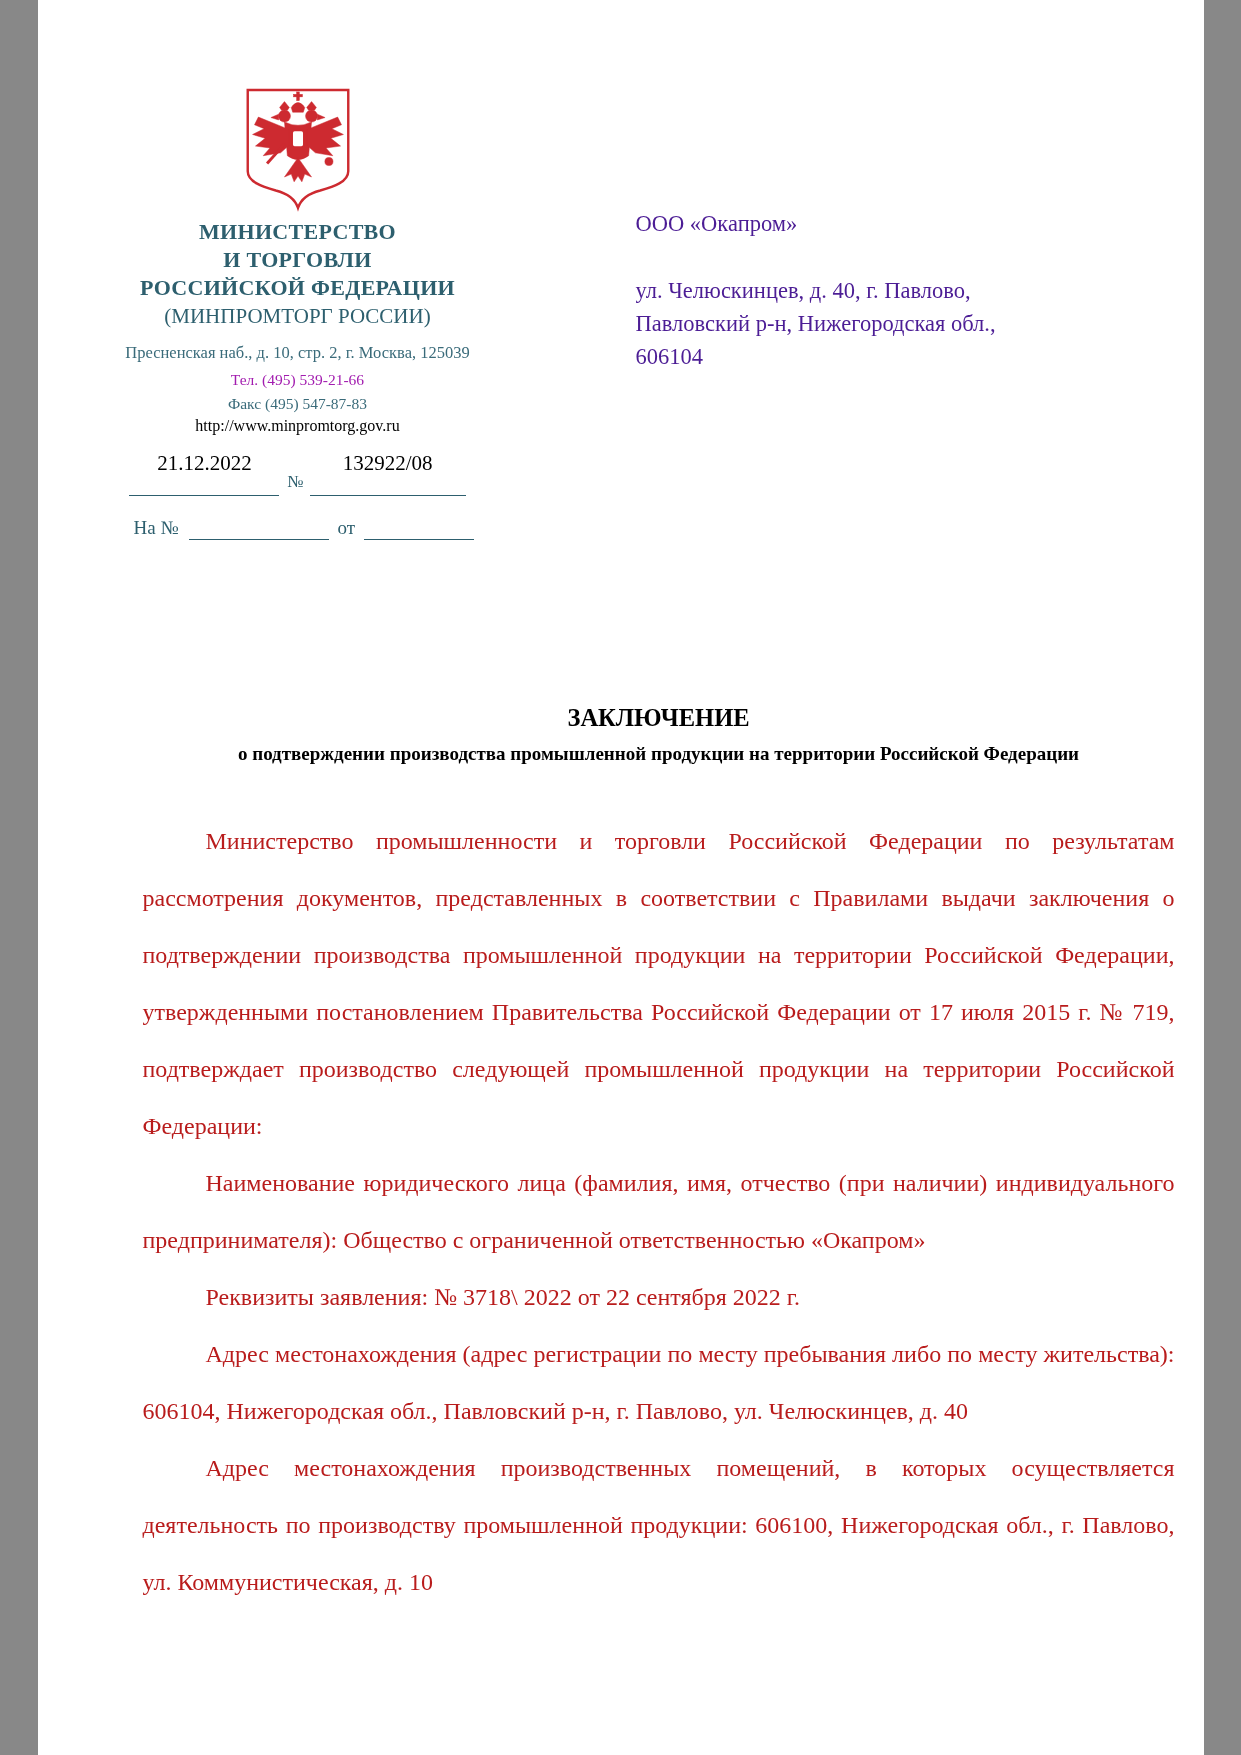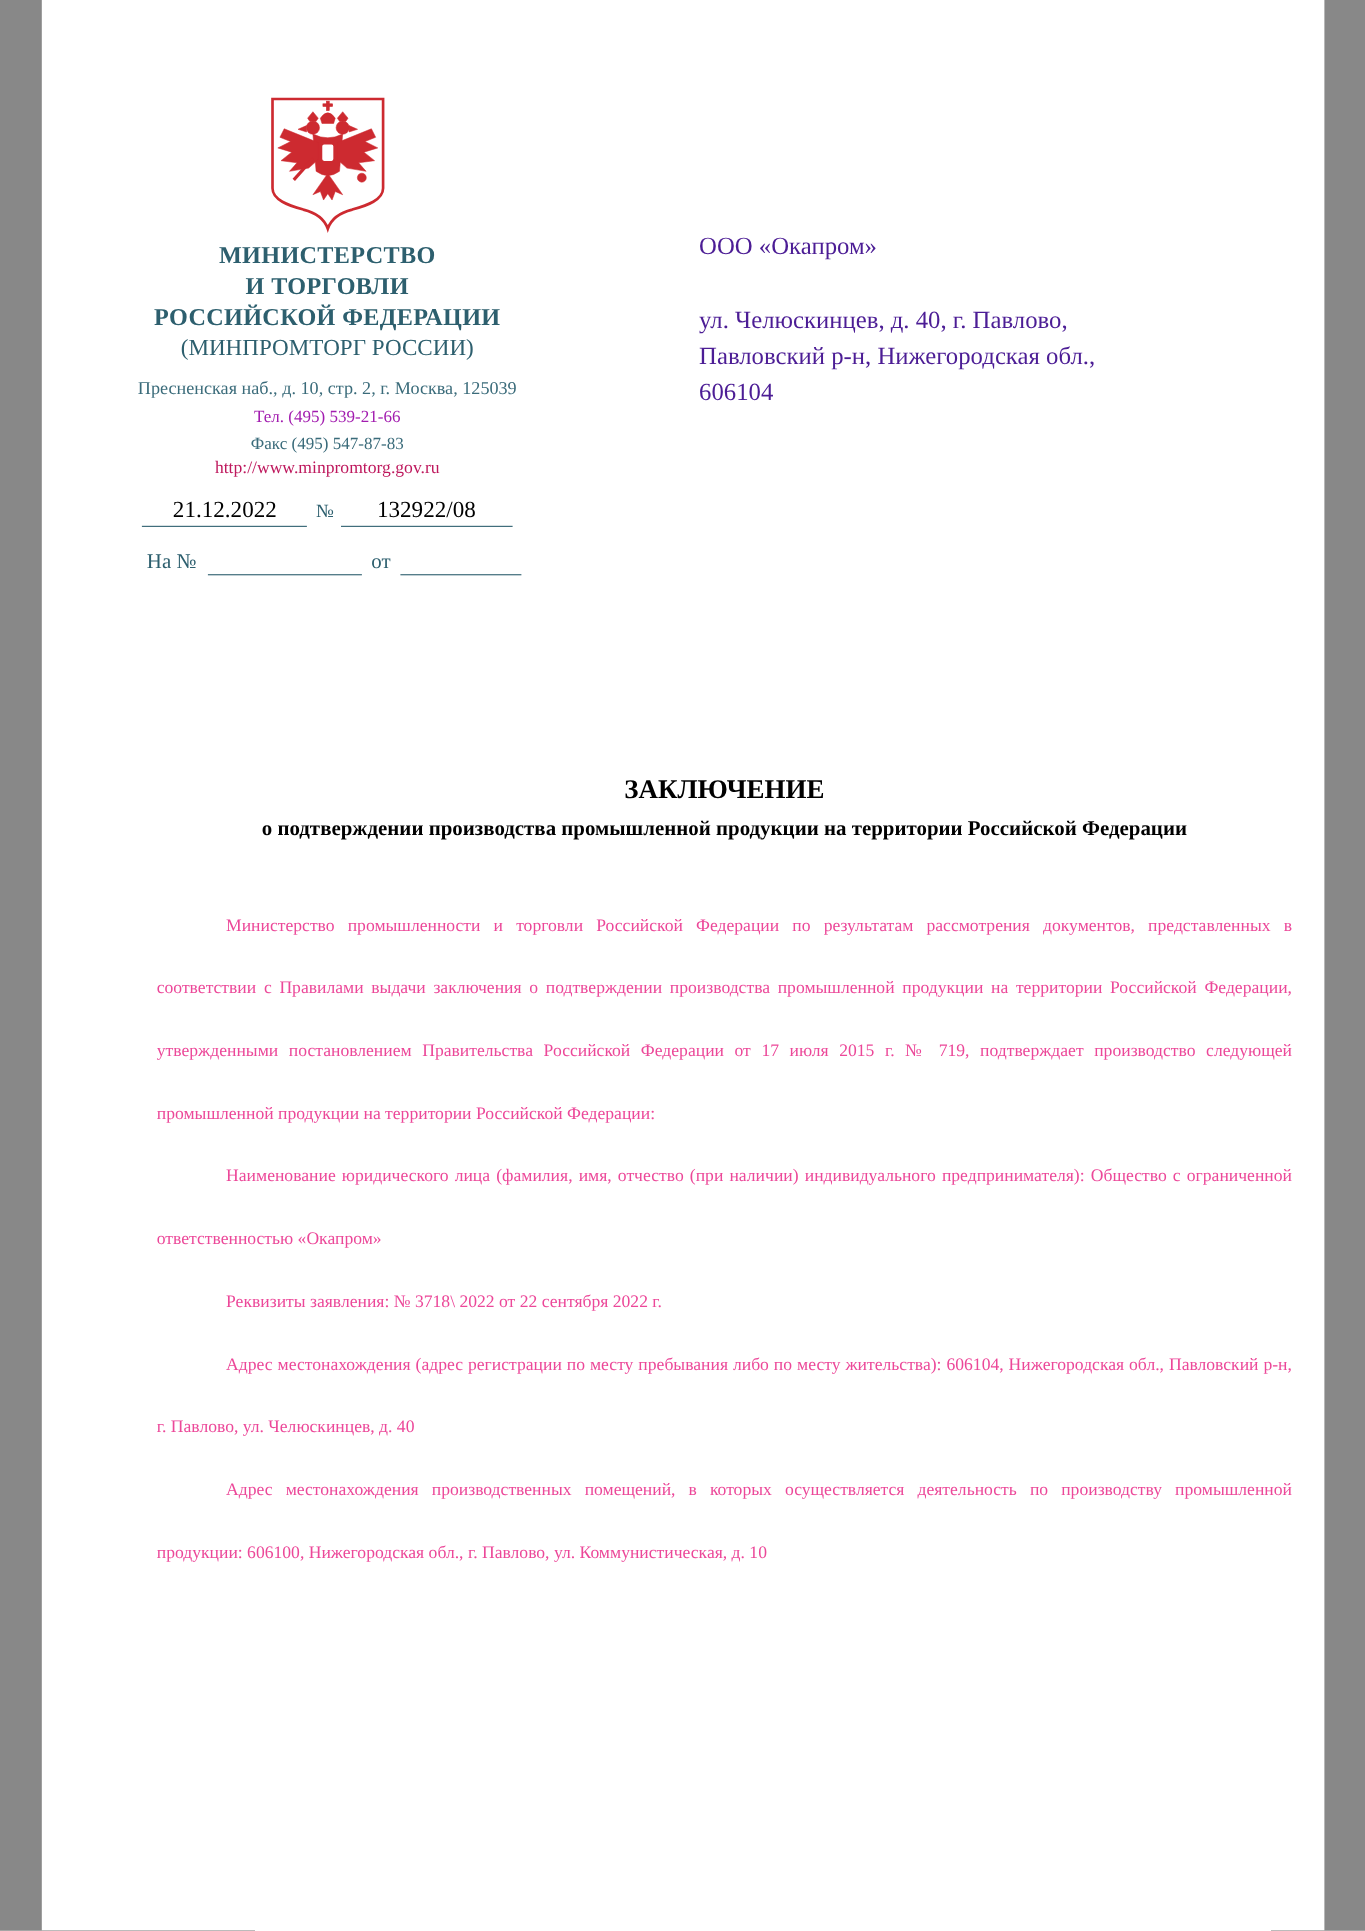--- a/index.html
+++ b/index.html
@@ -15,50 +15,50 @@
   }
 
   
   .letterhead { position:absolute; left:60px; top:84px; width:400px; text-align:center; }
   .emblem { width:116px; height:128px; margin:0 auto 6px auto; display:block; }
   .ministry-name div { font-weight:bold; font-size:22px; line-height:28px; color:#2d5f6e; letter-spacing:.3px; }
   .ministry-short { font-size:21px; line-height:27px; color:#2d5f6e; margin-top:1px; }
   .lh-address { font-size:16.5px; line-height:20px; color:#3a6b7a; margin-top:13px; }
   .lh-phone   { font-size:15.5px; line-height:19px; color:#a21caf; margin-top:7px; }
   .lh-fax     { font-size:15.5px; line-height:19px; color:#3a6b7a; margin-top:5px; }
-  .lh-url     { font-size:16px;  line-height:20px; color:#be185d; margin-top:3px; }
+  .lh-url     { font-size:16px;  line-height:20px; color:#000000; margin-top:3px; }
 
   .date-row { display:flex; justify-content:center; align-items:flex-end; margin-top:15px; font-size:21px; color:#000; }
-  .u-line { border-bottom:1.6px solid #2d5f6e; display:inline-block; text-align:center; padding-bottom:2px; }
+  .u-line { border-bottom:1.6px solid #2d5f6e; display:inline-block; text-align:center; padding-bottom:19px; }
   .date-val { width:150px; }
   .num-sign { color:#2d5f6e; font-size:17px; padding:0 6px 4px 8px; }
   .doc-num { width:156px; }
 
   .ref-row { display:flex; align-items:flex-end; margin-top:21px; font-size:19px; color:#2d5f6e; padding-left:36px; }
   .ref-label { padding-bottom:1px; }
   .ref-blank1 { width:140px; margin-left:10px; border-bottom:1.6px solid #2d5f6e; height:20px; }
   .ref-ot { margin-left:9px; padding-bottom:1px; }
   .ref-blank2 { width:110px; margin-left:9px; border-bottom:1.6px solid #2d5f6e; height:20px; }
 
   
   .recipient { position:absolute; left:598px; top:207px; width:545px; text-align:left; font-size:22.5px; line-height:33px; color:#4c1d95; }
   .recipient-name { margin-bottom:34px; }
 
   
   .main { position:absolute; left:105px; top:700px; width:1032px; }
   .doc-title { text-align:center; font-weight:bold; font-size:24.5px; line-height:36px; color:#000; }
   .doc-subtitle { text-align:center; font-weight:bold; font-size:19px; line-height:35px; margin:0 auto; max-width:950px; color:#000; }
   .body-text { margin-top:42px; }
   .body-text p {
-    font-size:16px;
+    font-size:24px;
     line-height:57px;
     text-align:justify;
     text-align-last:left;
     text-indent:63px;
-    color:#ec4899;
+    color:#b91c1c;
   }
 </style>
 </head>
 <body>
 
 <div class="page">
 
   <div class="letterhead">
 
     <svg class="emblem" viewBox="0 0 120 132" aria-hidden="true">

